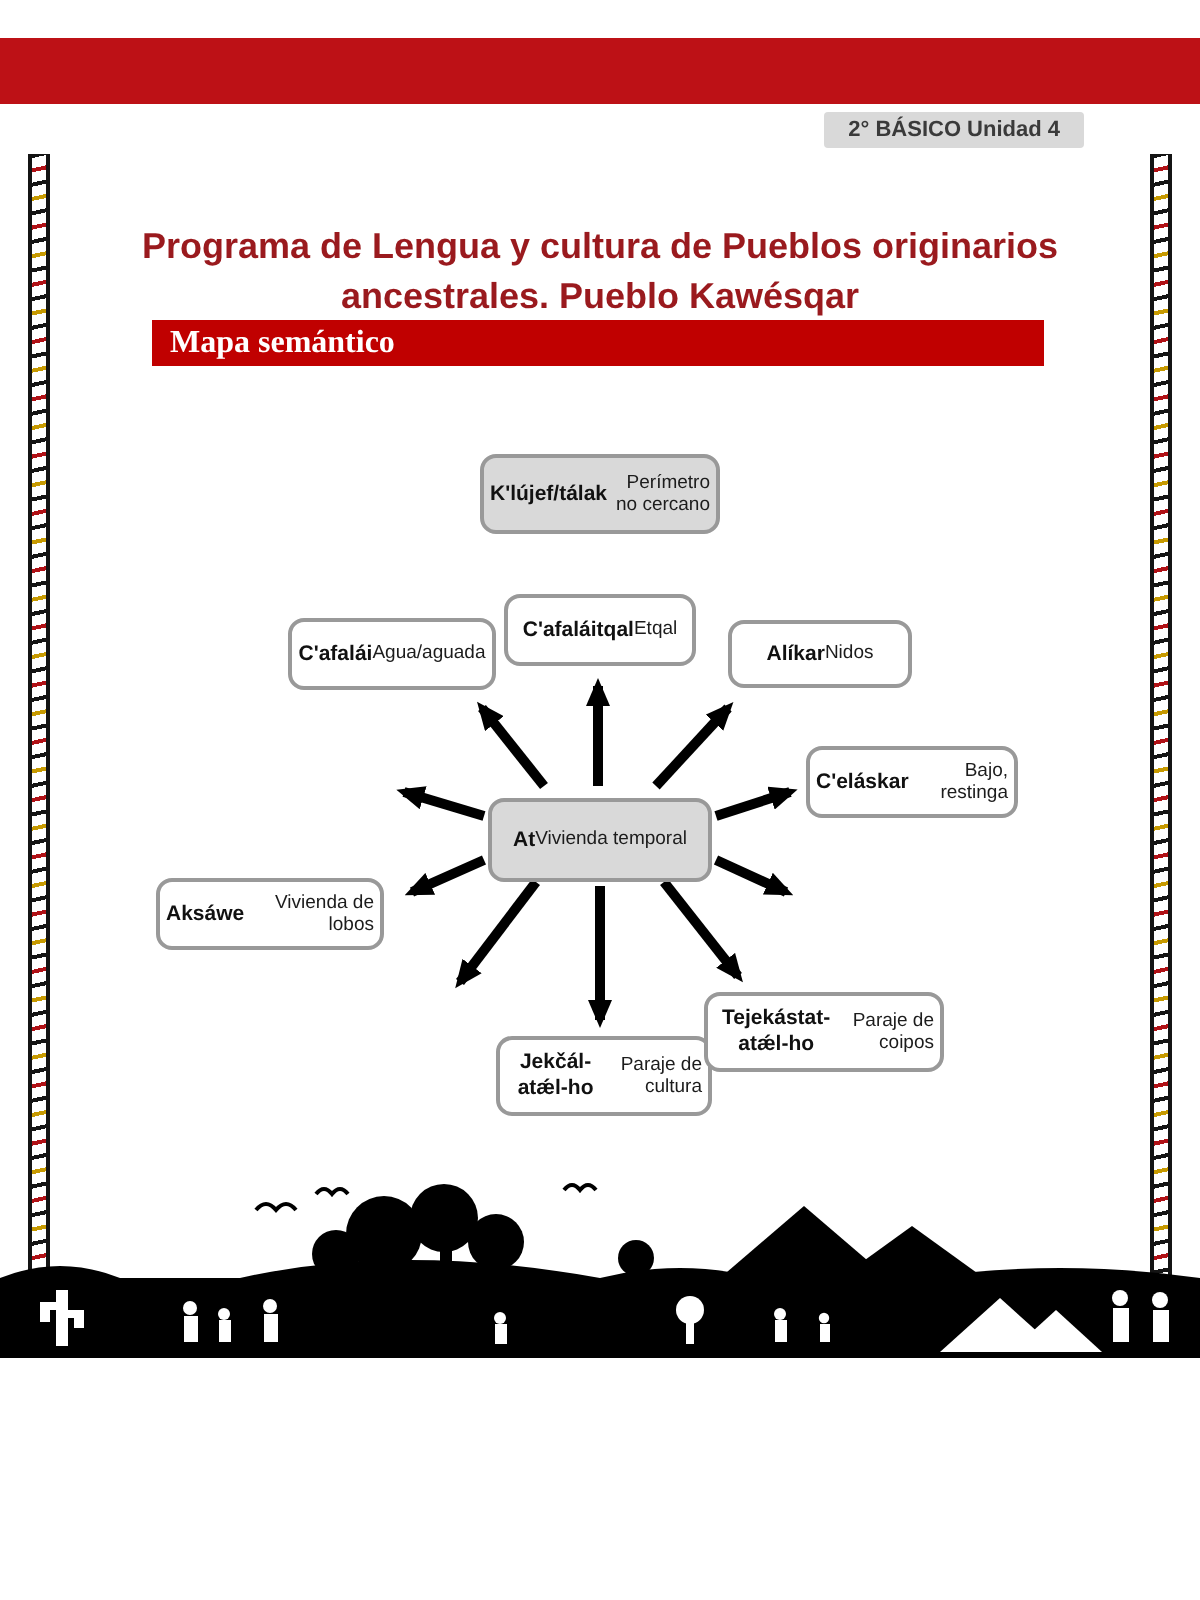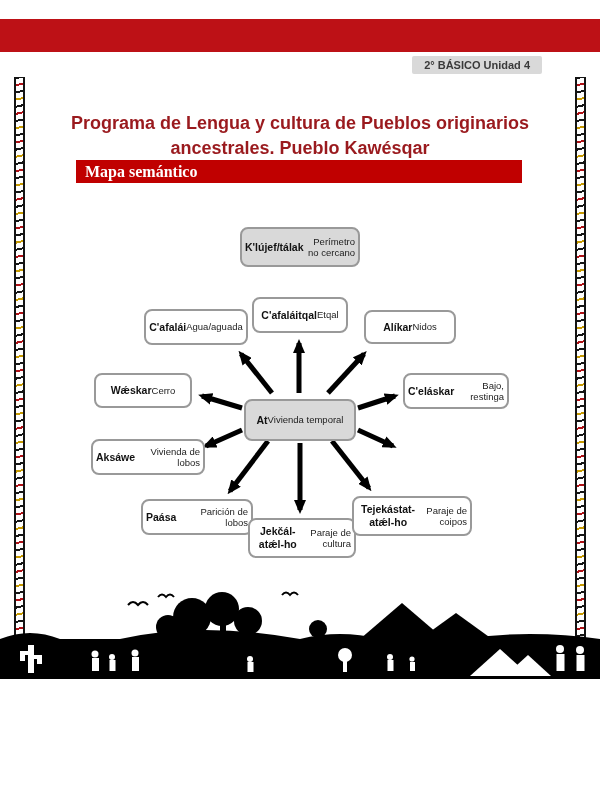--- a/index.html
+++ b/index.html
@@ -98,40 +98,32 @@
     <div class="node" style="left:144px;top:100px;width:104px;height:36px">
       <div class="term">C'afalái</div>
       <div class="meaning">Agua/aguada</div>
     </div>
 
     <div class="node" style="left:364px;top:101px;width:92px;height:34px">
       <div class="term">Alíkar</div>
       <div class="meaning">Nidos</div>
     </div>
 
-    <div class="node" style="left:94px;top:164px;width:98px;height:35px">
-      <div class="term">Wǽskar</div>
-      <div class="meaning">Cerro</div>
-    </div>
 
     <div class="node" style="left:403px;top:164px;width:106px;height:36px">
       <div class="term">C'eláskar</div>
       <div class="meaning">Bajo, restinga</div>
     </div>
 
-    <div class="node" style="left:91px;top:230px;width:114px;height:36px">
+    <div class="node" style="left:78px;top:230px;width:114px;height:36px">
       <div class="term">Aksáwe</div>
       <div class="meaning">Vivienda de lobos</div>
     </div>
 
 
-    <div class="node" style="left:141px;top:290px;width:112px;height:36px">
-      <div class="term">Paása</div>
-      <div class="meaning">Parición de lobos</div>
-    </div>
 
     <div class="node" style="left:248px;top:309px;width:108px;height:40px">
       <div class="term">Jekčál-atǽl-ho</div>
       <div class="meaning">Paraje de cultura</div>
     </div>
 
     <div class="node" style="left:352px;top:287px;width:120px;height:40px">
       <div class="term">Tejekástat-atǽl-ho</div>
       <div class="meaning">Paraje de coipos</div>
     </div>

